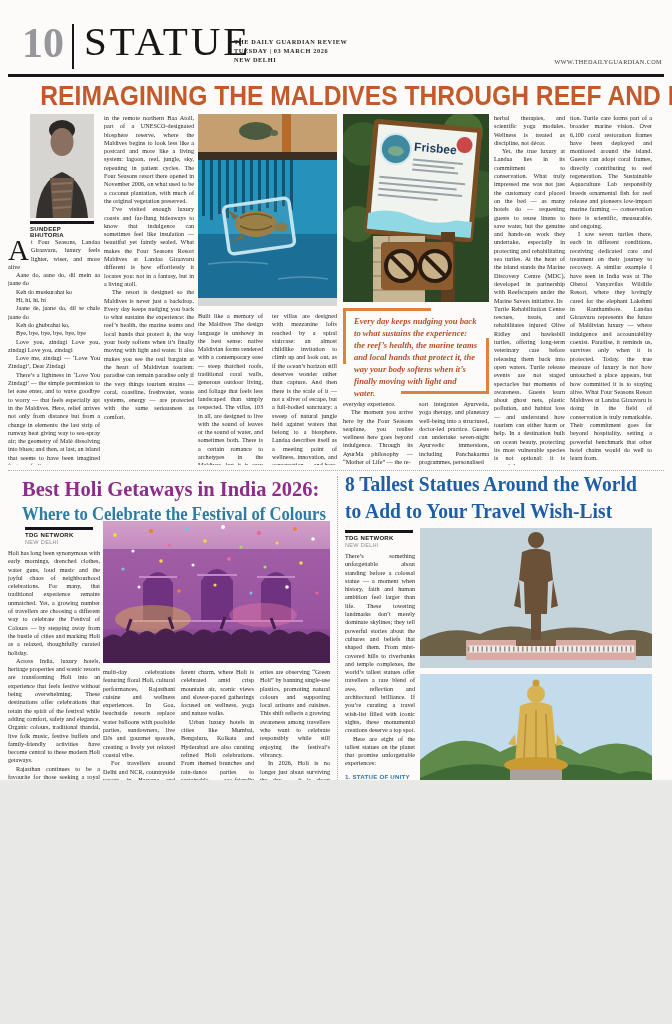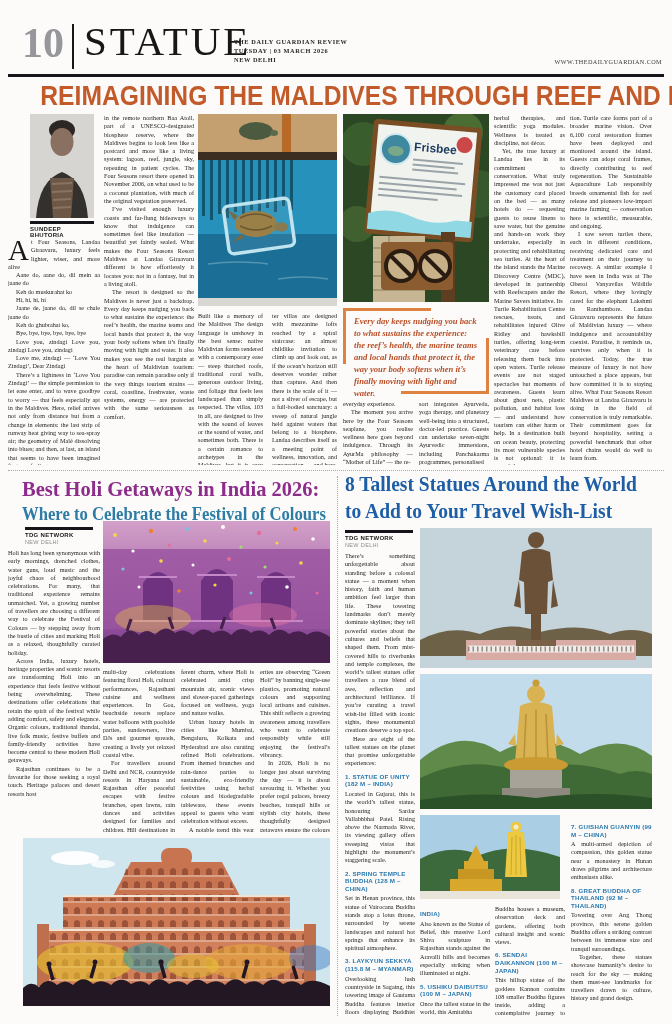--- a/index.html
+++ b/index.html
@@ -1,16 +1,16 @@
 <!DOCTYPE html>
 <html><head>
 <meta charset="utf-8">
 <style>
   html,body{margin:0;padding:0;background:#e8e8e6;}
-  .page{position:relative;width:672px;height:1024px;background:#fcfbf9;margin:0 auto;
+  .page{position:relative;width:672px;height:780px;background:#fcfbf9;margin:0 auto;
         font-family:"Liberation Serif",serif;color:#22201d;overflow:hidden;}
   .abs{position:absolute;}
   
   .pagenum{font-size:42px;color:#97979b;font-weight:bold;line-height:1;}
   .masthead{font-size:41px;letter-spacing:3px;color:#181716;line-height:1;}
   .pubinfo{font-size:6.3px;font-weight:bold;letter-spacing:.6px;line-height:9px;color:#2a2825;text-transform:uppercase;}
   .website{font-size:6.2px;color:#3a3835;letter-spacing:.4px;}
   .vrule{background:#16151a;}
   .hrule{background:#16151a;}
   .main-headline{width:672px;text-align:center;font-family:"Liberation Sans",sans-serif;

